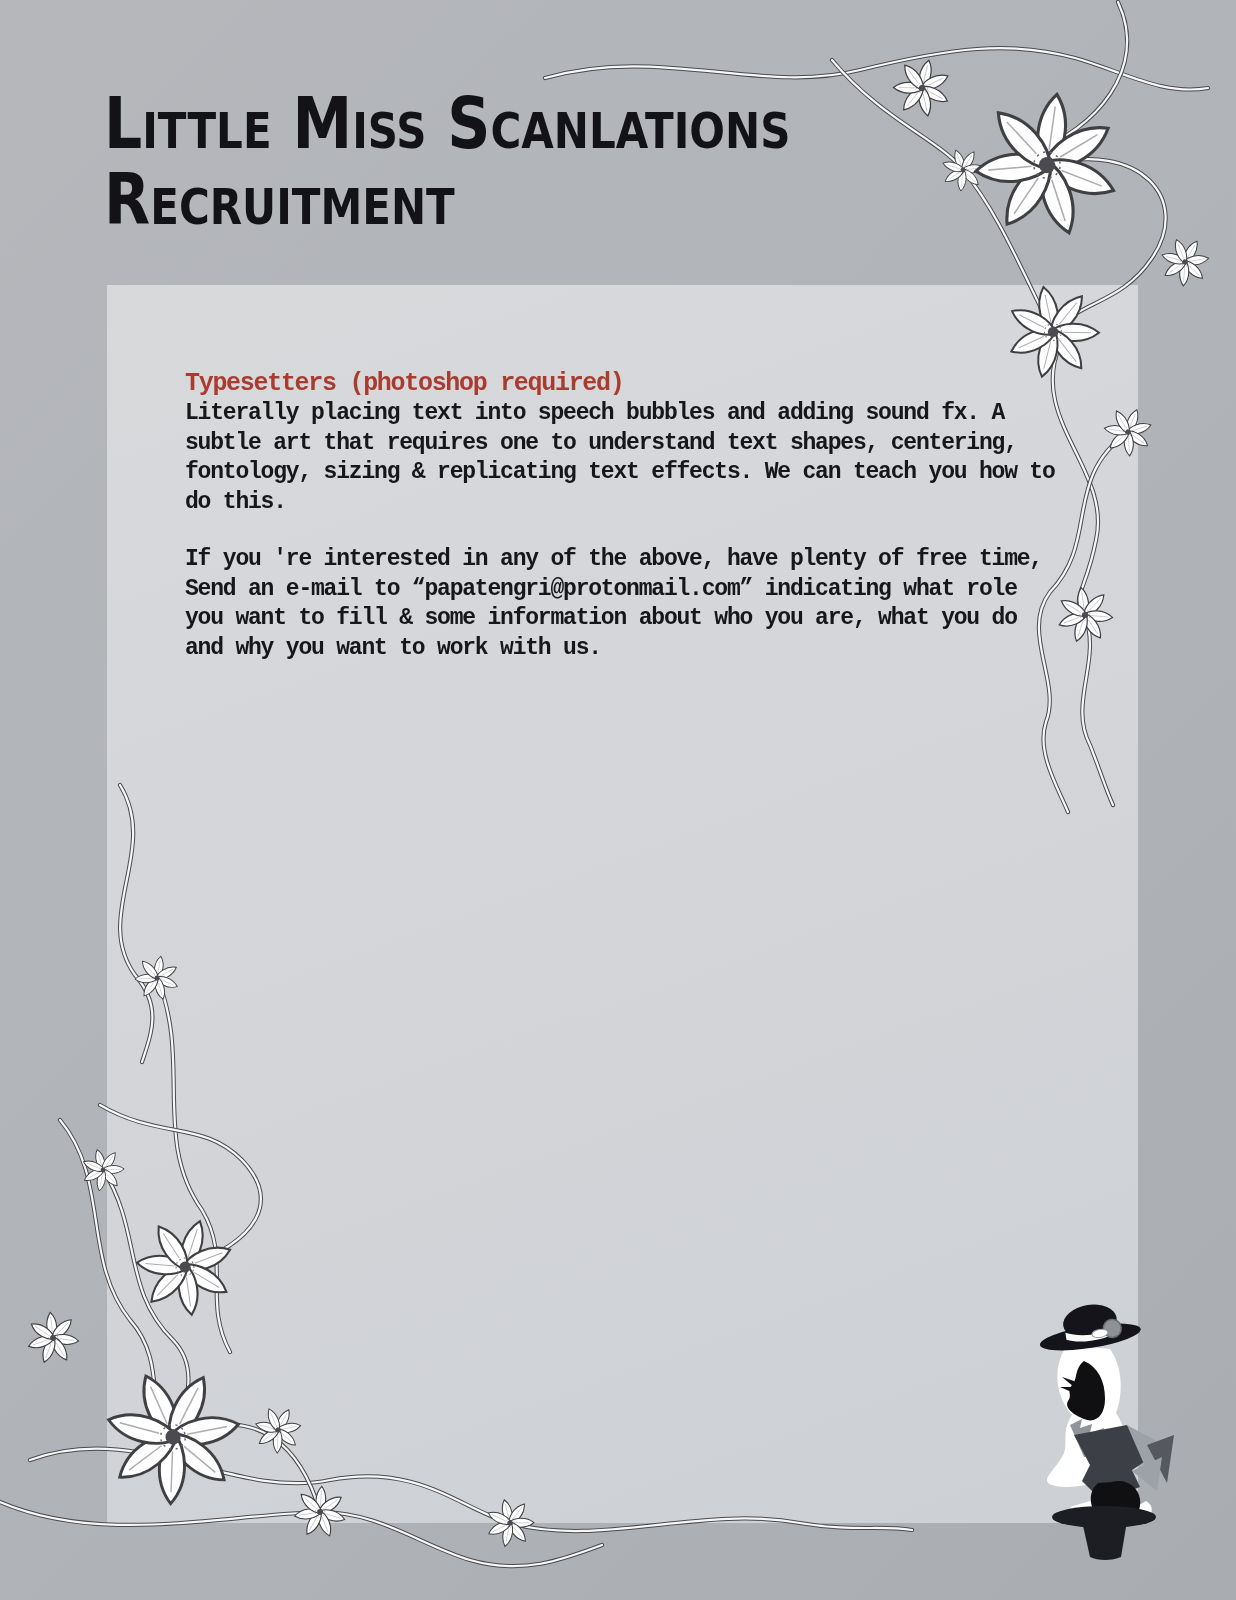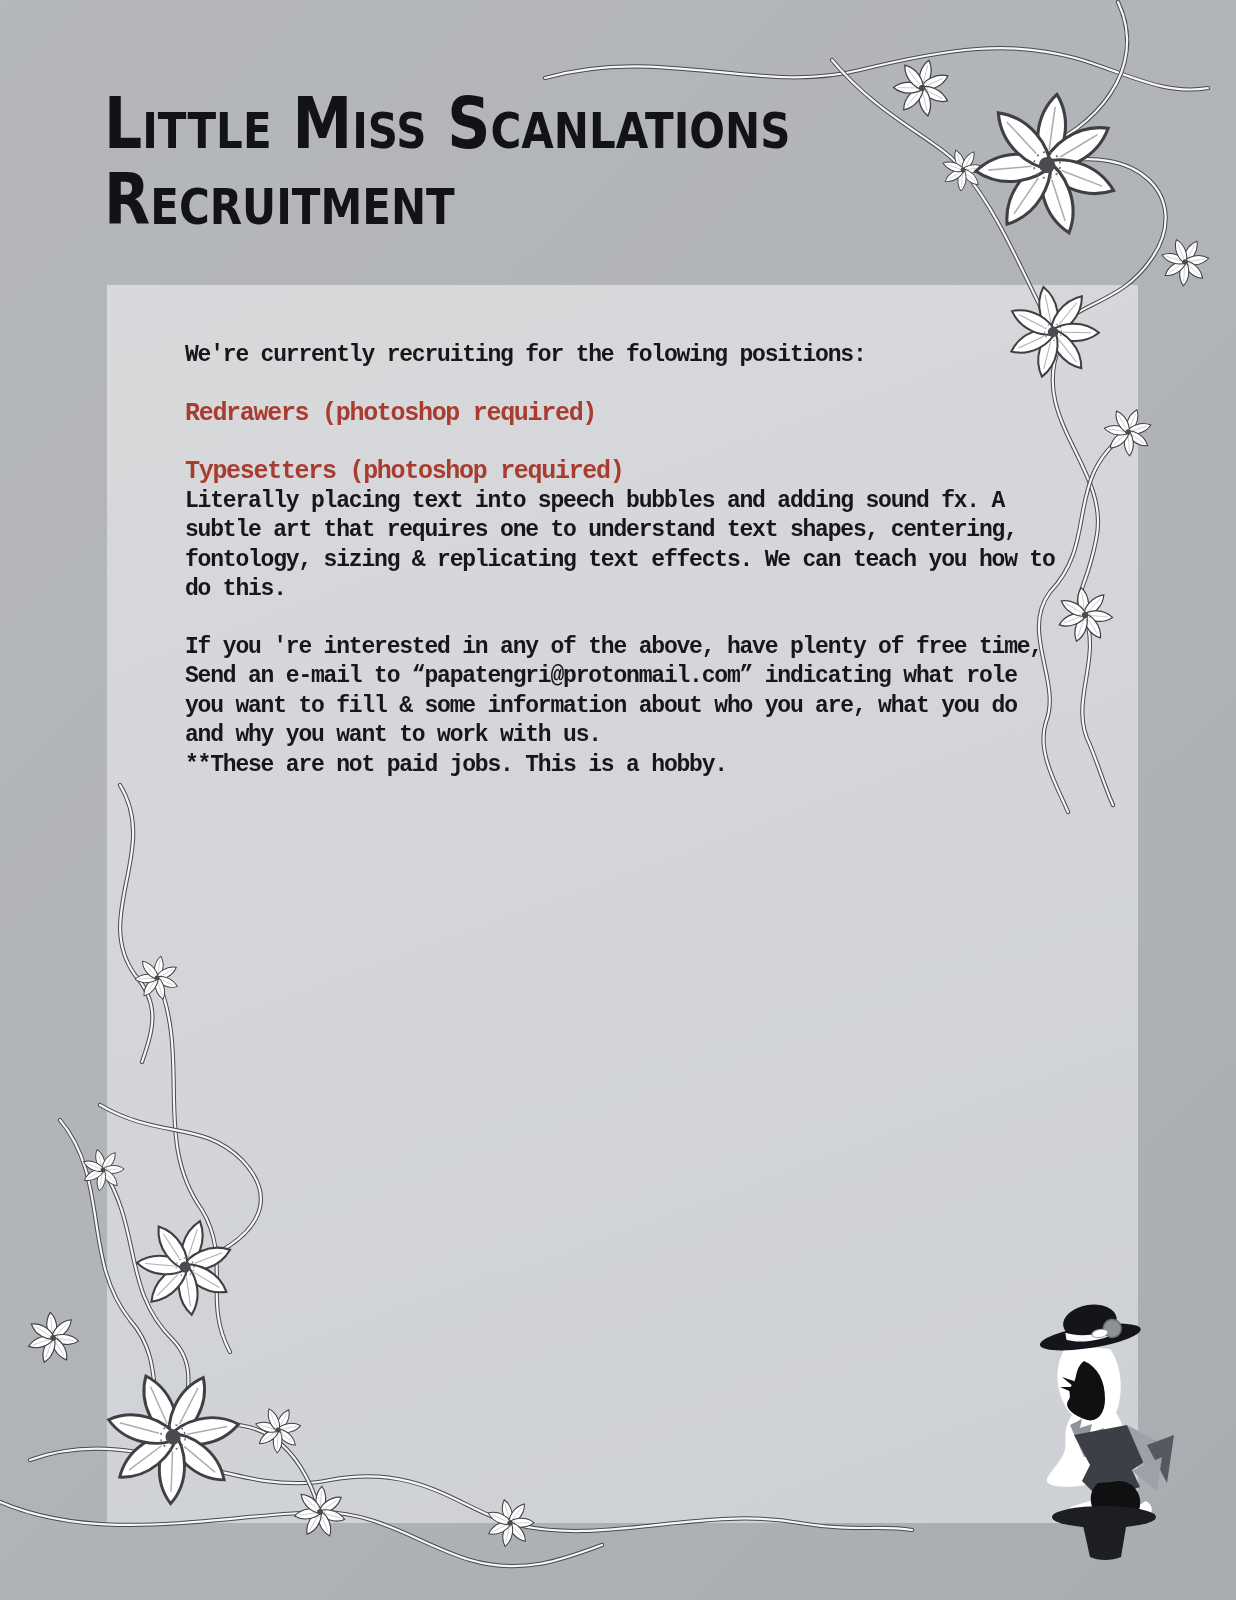--- a/index.html
+++ b/index.html
@@ -34,42 +34,39 @@
   .vo{fill:none;stroke:#4a4a4e;stroke-width:4.2;stroke-linecap:round;}
   .vi{fill:none;stroke:#f7f7f8;stroke-width:2.2;stroke-linecap:round;}
 </style>
 </head>
 <body>
 
 <div class="poster">
 
   <div class="panel">
     <div class="text-col">
-      <p class="intro">We're currently recruiting for the folowing positions:</p>
 
       <section>
-        <h2 class="red">Redrawers (photoshop required)</h2>
       </section>
 
       <section>
         <h2 class="red">Typesetters (photoshop required)</h2>
         <p class="body">Literally placing text into speech bubbles and adding sound fx. A
 subtle art that requires one to understand text shapes, centering,
 fontology, sizing &amp; replicating text effects. We can teach you how to
 do this.</p>
       </section>
 
       <section>
         <p class="body">If you 're interested in any of the above, have plenty of free time,
 Send an e-mail to “papatengri@protonmail.com” indicating what role
 you want to fill &amp; some information about who you are, what you do
 and why you want to work with us.</p>
       </section>
 
-      <p class="footnote">**These are not paid jobs. This is a hobby.</p>
     </div>
   </div>
 
   <h1 class="title"><span>Little Miss Scanlations</span><br><span>Recruitment</span></h1>
 
   <svg class="decor" width="1236" height="1600" viewBox="0 0 1236 1600">
     <defs>
       <g id="flw">
         <g transform="rotate(0)">
             <path class="petal" d="M0,4 C10,-8 13,-30 0,-46 C-13,-30 -10,-8 0,4 Z"></path>

